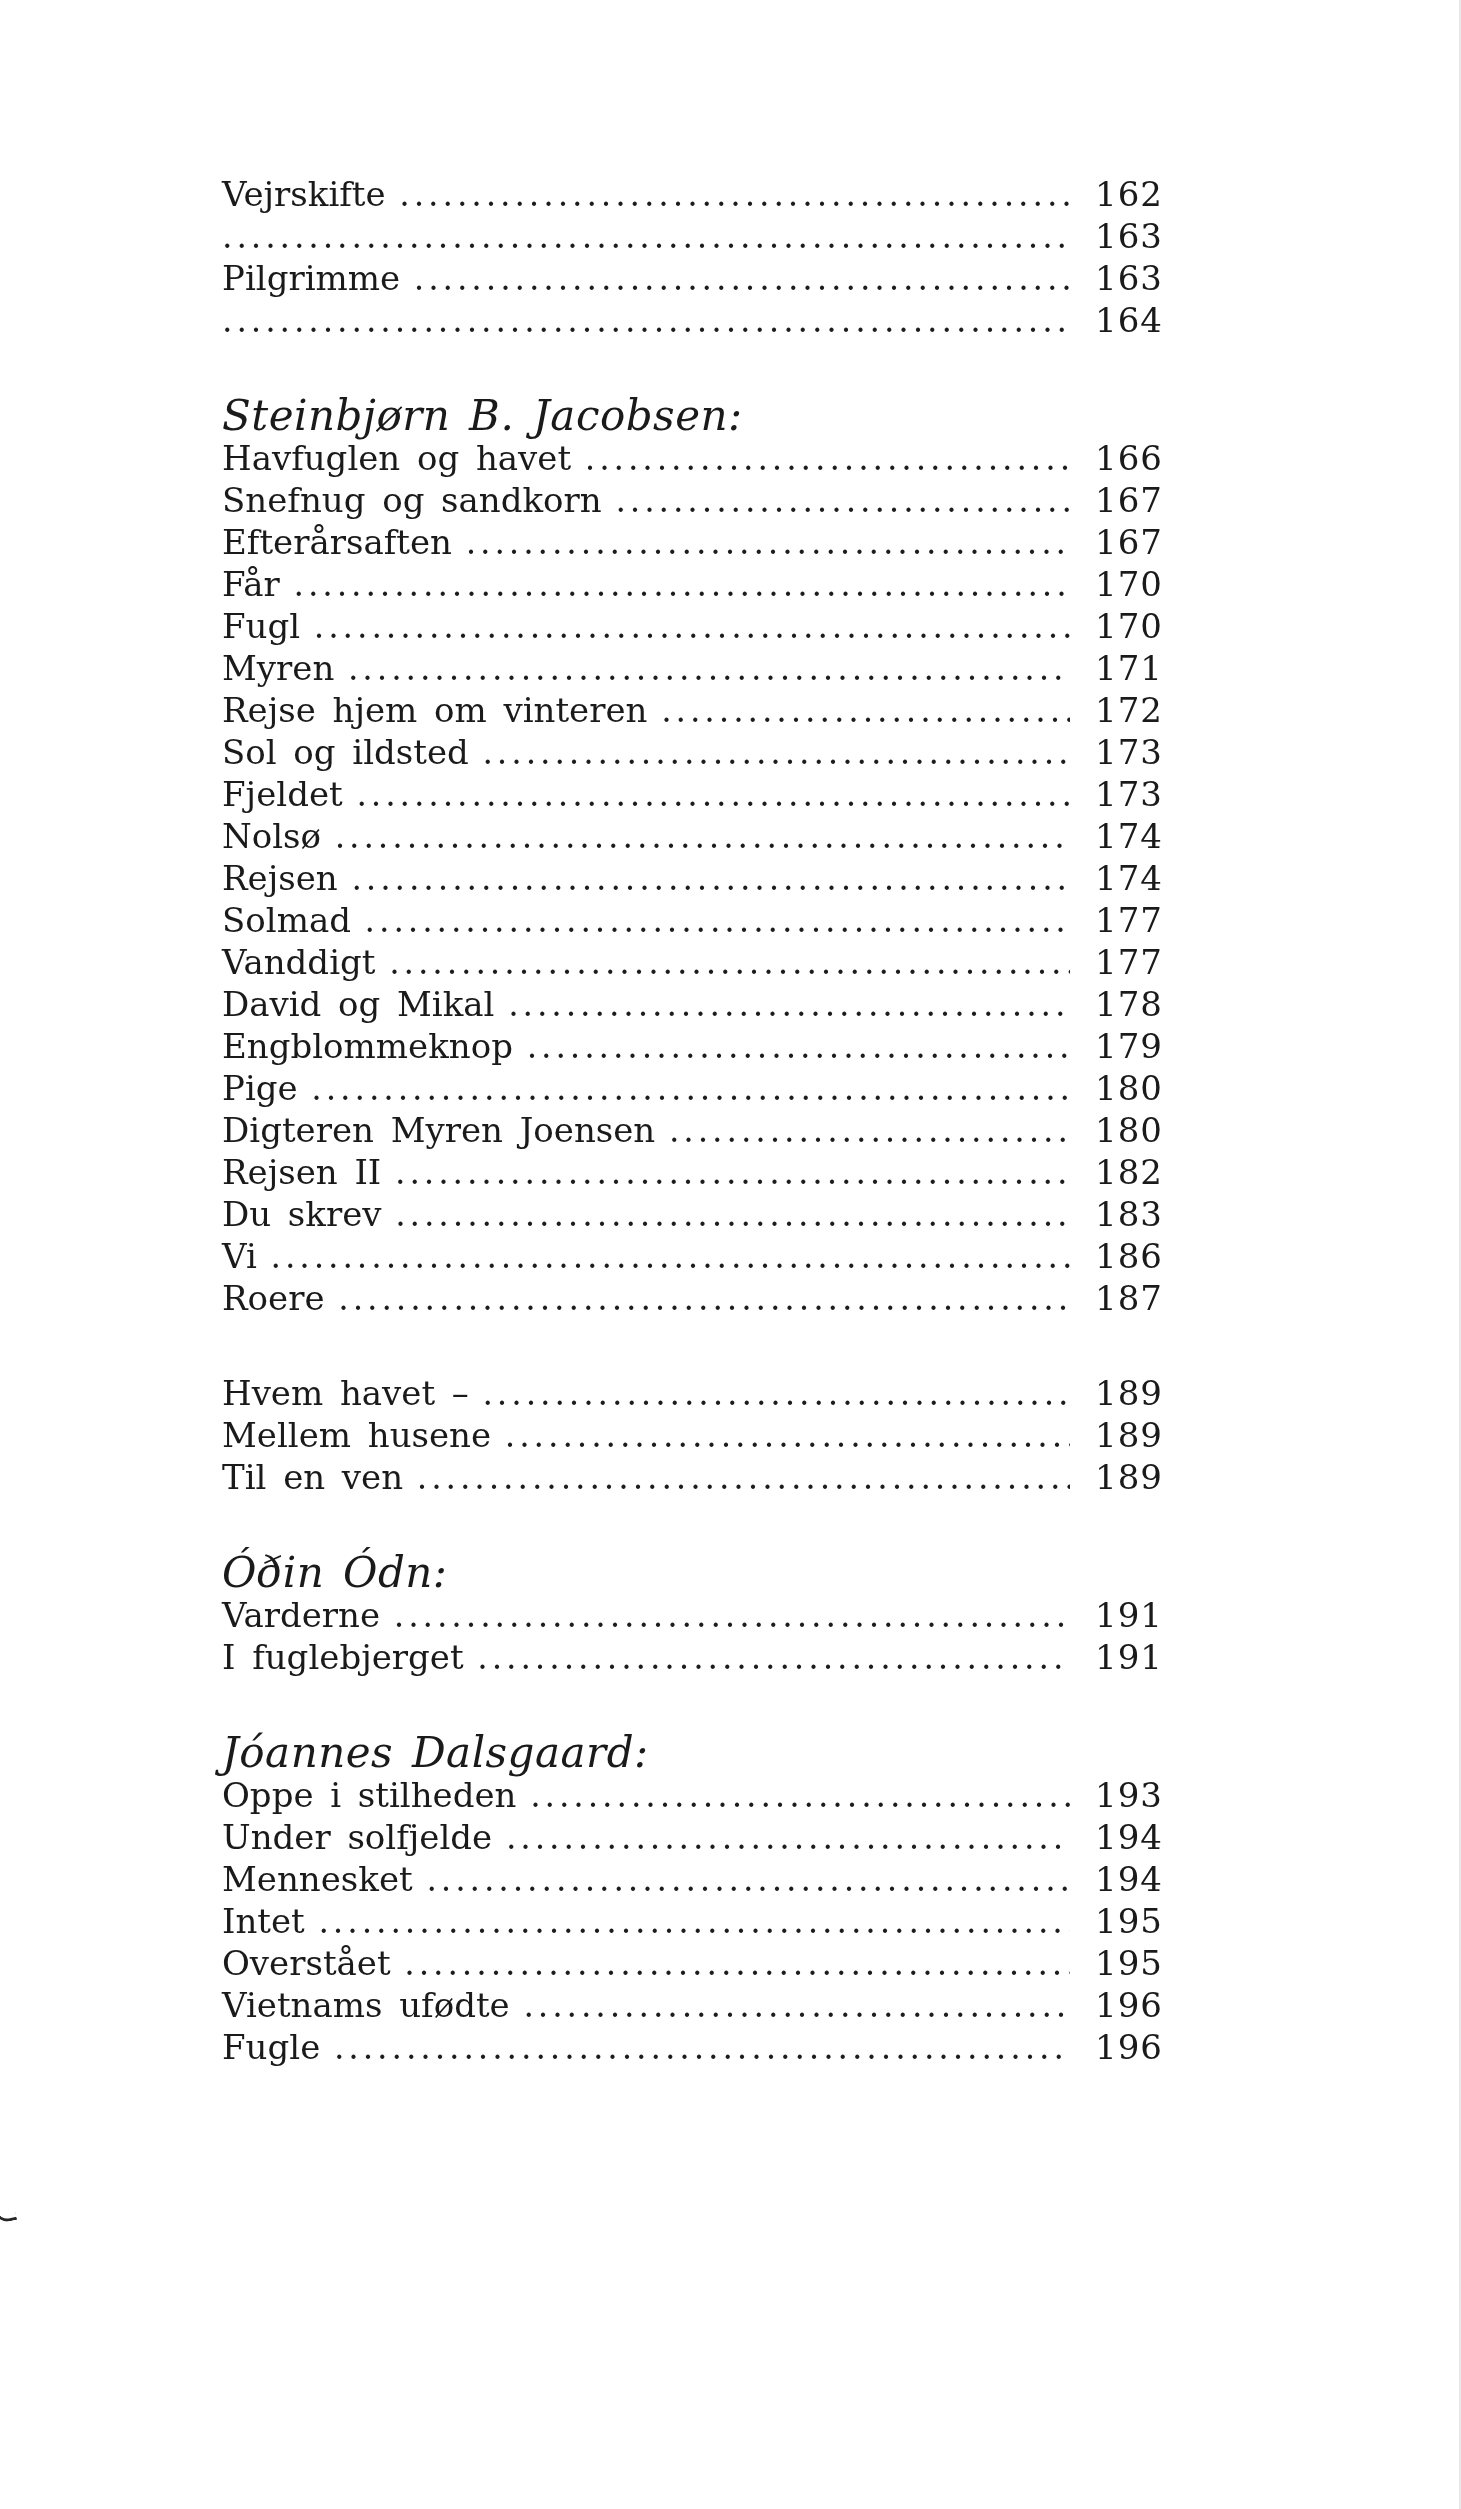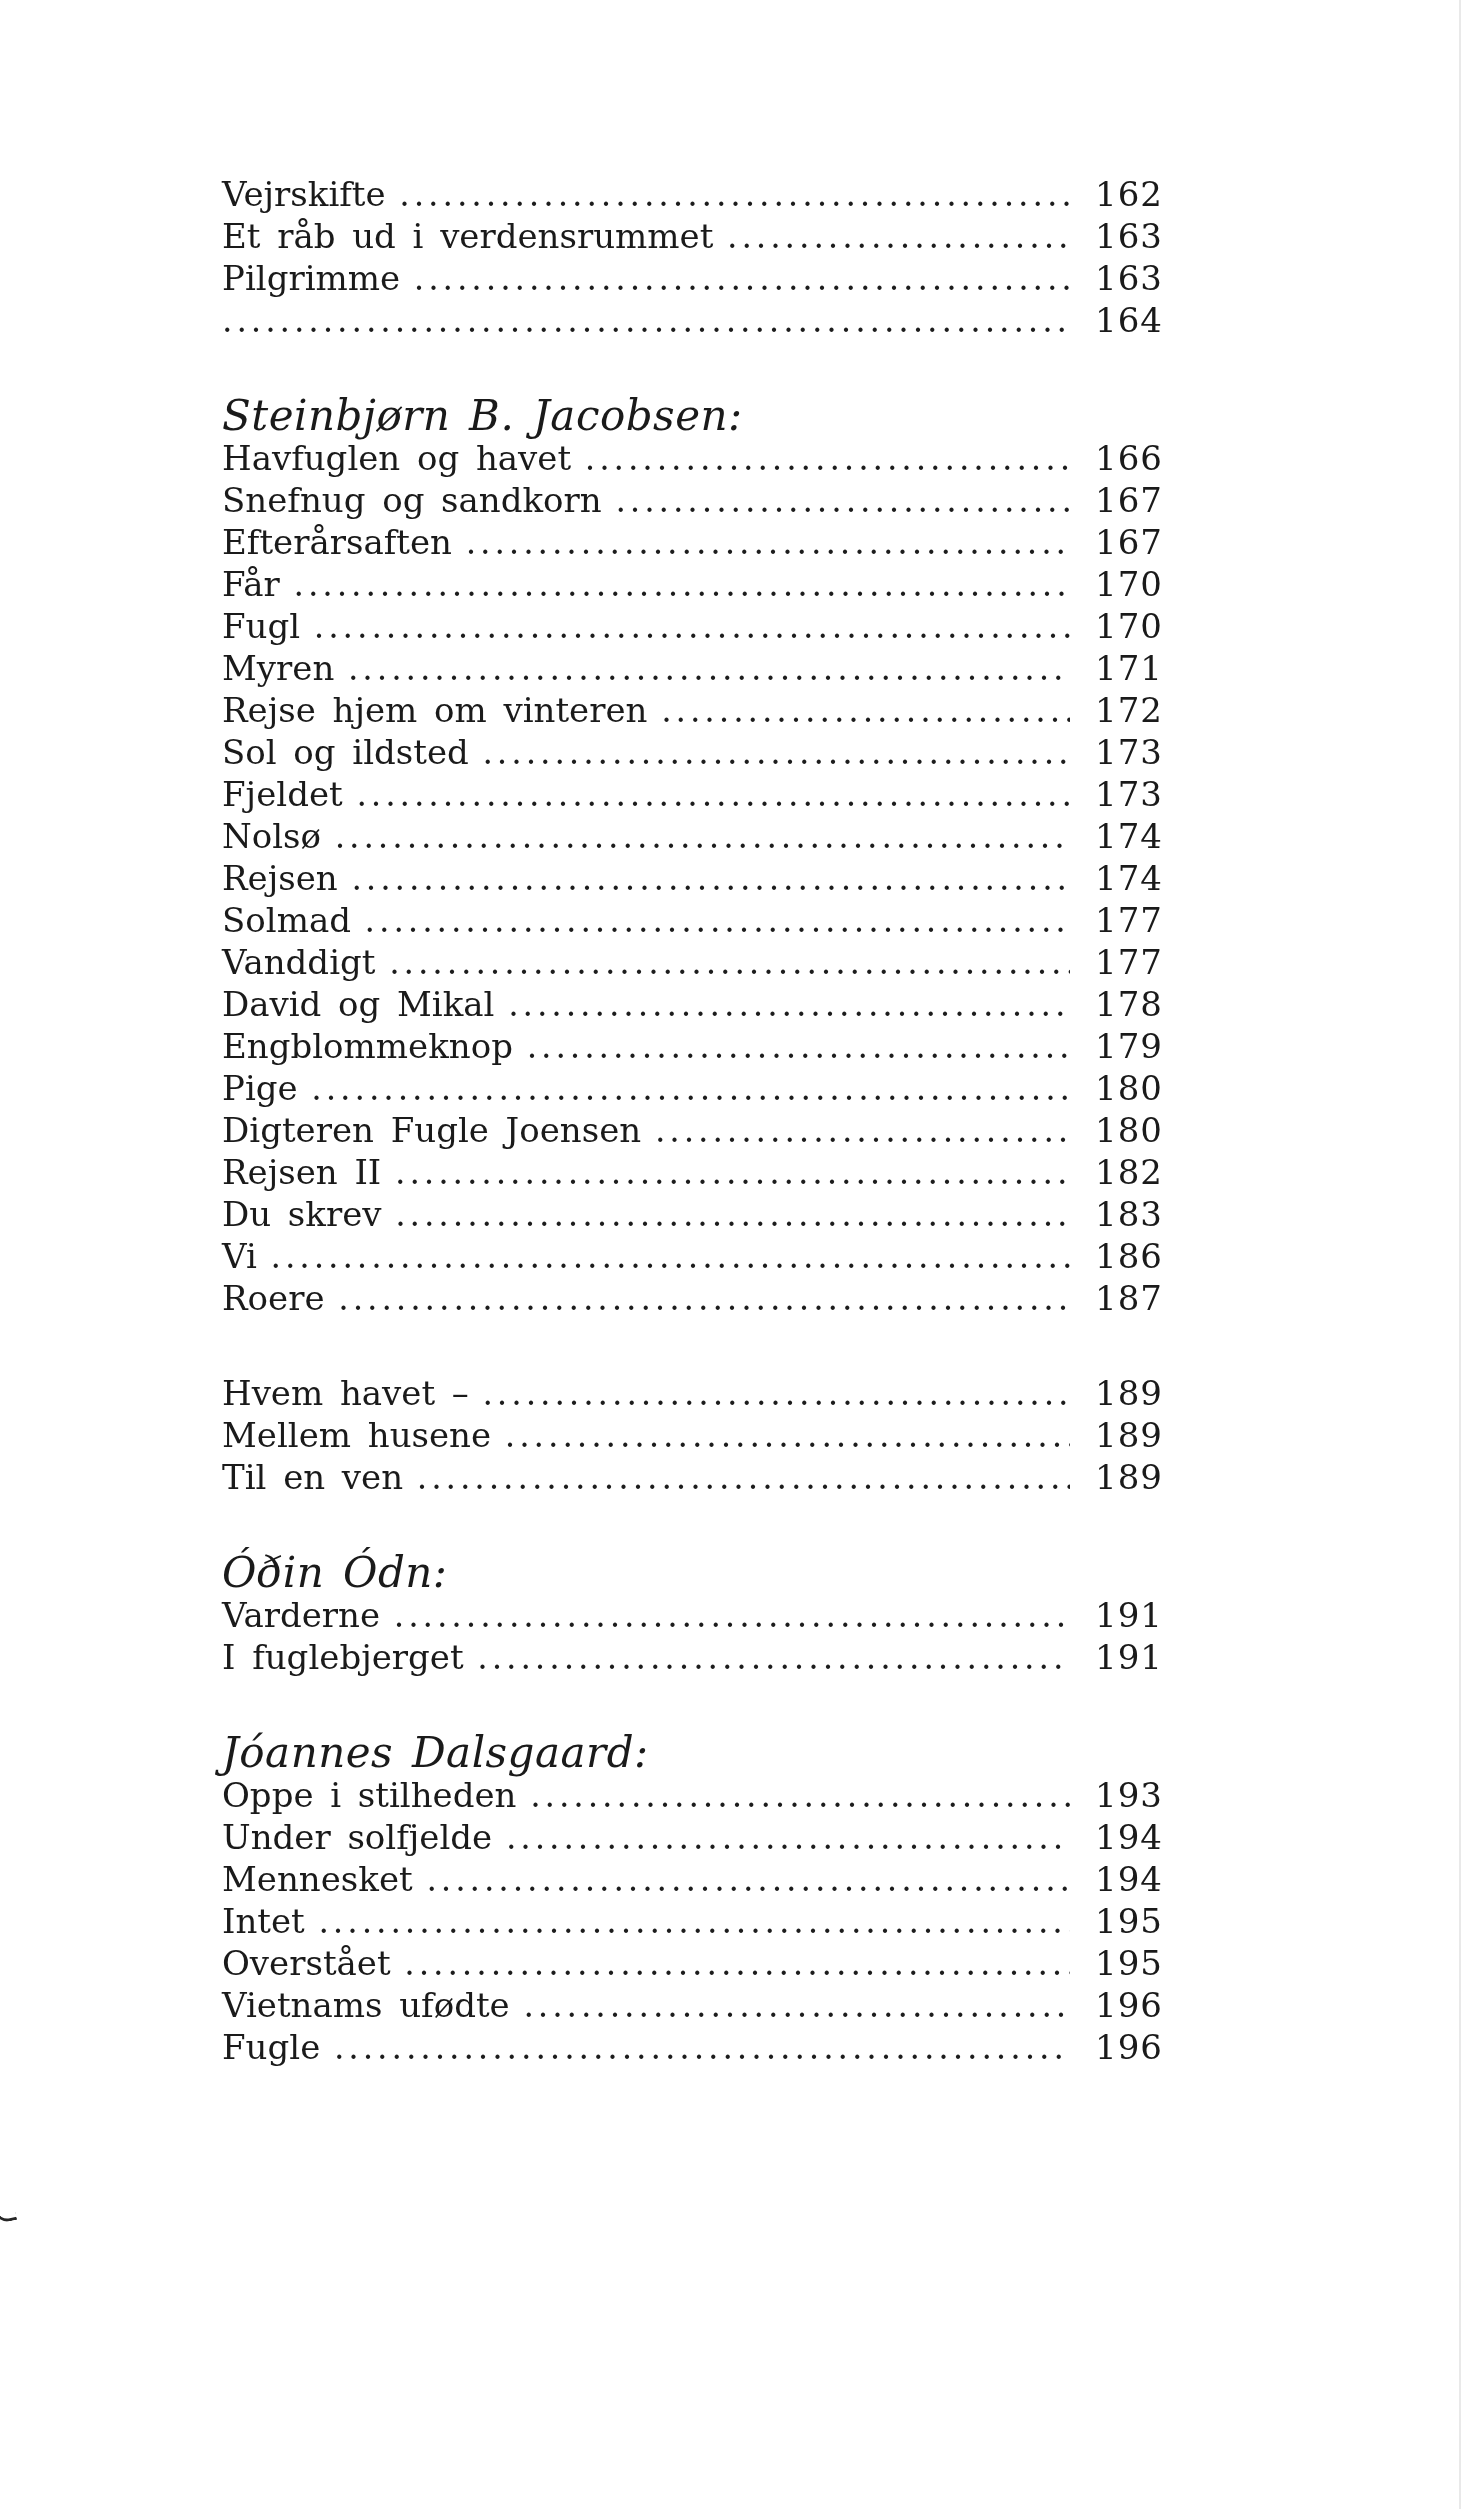--- a/index.html
+++ b/index.html
@@ -99,21 +99,20 @@
 
 <div class="page">
   <div class="toc">
       <section class="toc-section">
         <div class="toc-row">
           <span class="title">Vejrskifte</span>
           <span class="dots">..............................................................................................................</span>
           <span class="pagenum">162</span>
         </div>
         <div class="toc-row">
-          <span class="title">Et råb ud i verdensrummet</span>
           <span class="dots">..............................................................................................................</span>
           <span class="pagenum">163</span>
         </div>
         <div class="toc-row">
           <span class="title">Pilgrimme</span>
           <span class="dots">..............................................................................................................</span>
           <span class="pagenum">163</span>
         </div>
         <div class="toc-row">
           <span class="dots">..............................................................................................................</span>
@@ -196,21 +195,21 @@
           <span class="title">Engblommeknop</span>
           <span class="dots">..............................................................................................................</span>
           <span class="pagenum">179</span>
         </div>
         <div class="toc-row">
           <span class="title">Pige</span>
           <span class="dots">..............................................................................................................</span>
           <span class="pagenum">180</span>
         </div>
         <div class="toc-row">
-          <span class="title">Digteren Fugle Joensen</span>
+          <span class="title">Digteren Myren Joensen</span>
           <span class="dots">..............................................................................................................</span>
           <span class="pagenum">180</span>
         </div>
         <div class="toc-row">
           <span class="title">Rejsen II</span>
           <span class="dots">..............................................................................................................</span>
           <span class="pagenum">182</span>
         </div>
         <div class="toc-row">
           <span class="title">Du skrev</span>

